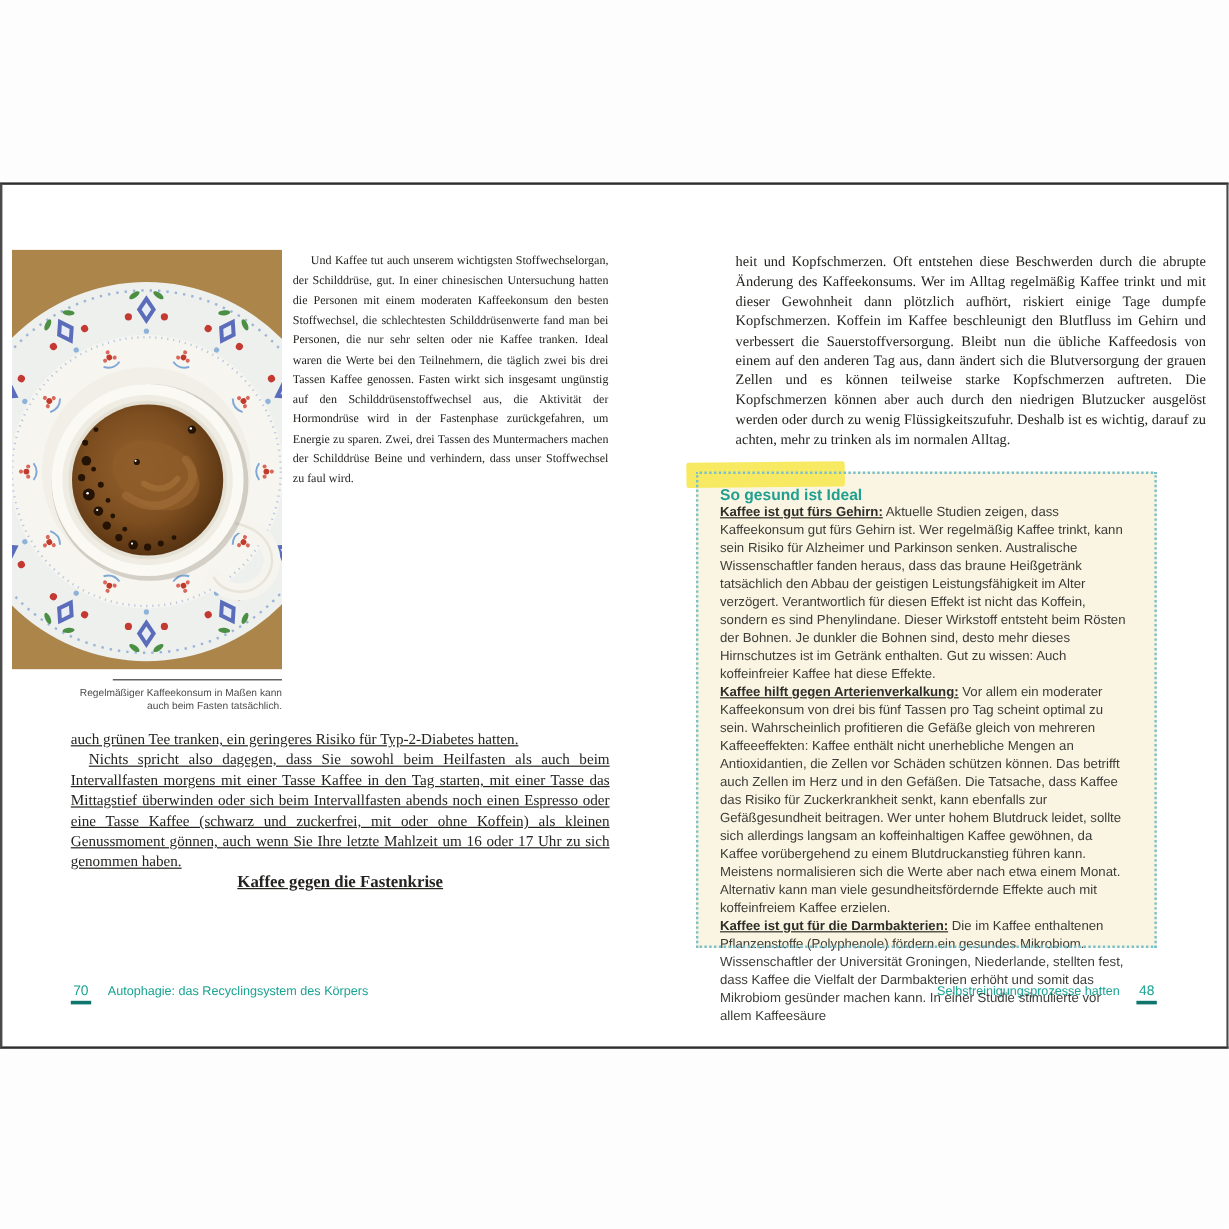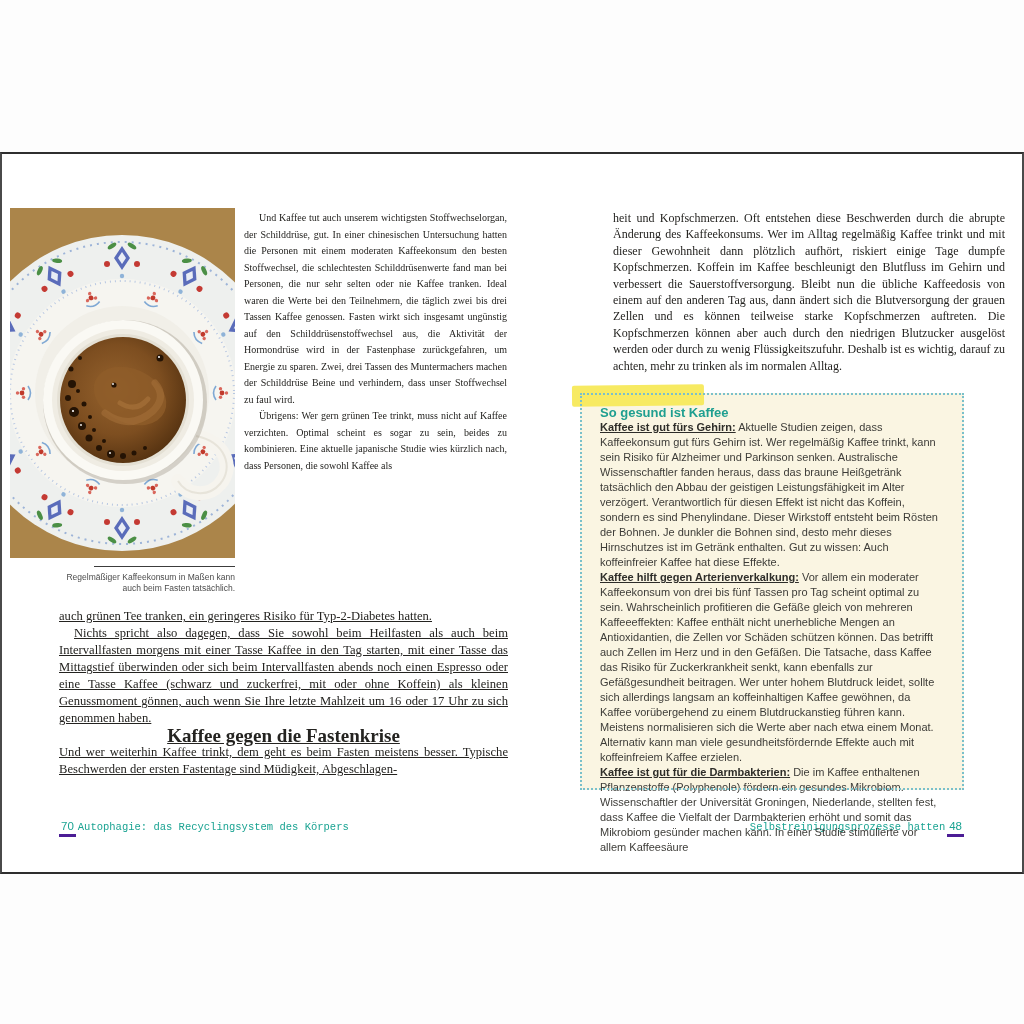--- a/index.html
+++ b/index.html
@@ -13,29 +13,29 @@
   .photo{position:absolute;left:8px;top:54px;width:225px;height:350px;overflow:hidden;}
   .caption-rule{position:absolute;left:92px;top:412px;width:141px;height:0;border-top:1.5px solid #3c3c3c;}
   .caption{position:absolute;left:50px;top:418px;width:183px;text-align:right;
            font-family:"Liberation Sans", sans-serif;font-size:8.5px;line-height:11px;color:#4c4c4c;}
   .col-text{position:absolute;left:242px;top:56px;width:263px;height:400px;overflow:hidden;
             font-size:10px;line-height:16.5px;text-align:justify;}
   .col-text p{margin:0;text-indent:15px;}
   .wide-text{position:absolute;left:57px;top:454px;width:449px;font-size:12.6px;line-height:17px;text-align:justify;}
   .wide-text p{margin:0;text-decoration:underline;}
   .wide-text p.indent{text-indent:15px;}
-  .sec-heading{margin:14px 0 10px 0;text-align:center;font-weight:bold;font-size:19px;}
+  .sec-heading{margin:14px 0 10px 0;text-align:center;font-weight:bold;font-size:14px;}
 
   
   .footer{position:absolute;top:666px;display:flex;align-items:baseline;
           font-family:"Liberation Sans", sans-serif;font-size:10.5px;color:#1aa392;}
   .footer-left{left:57px;width:450px;}
   .footer-right{left:570px;width:392px;justify-content:flex-end;}
-  .page-num{font-size:11.5px;padding:0 2px 2px 2px;border-bottom:3px solid #4c1d95;}
-  .footer .chap{margin:0 2px;font-family:Liberation Mono, monospace;}
+  .page-num{font-size:11.5px;padding:0 2px 2px 2px;border-bottom:3px solid #0f766e;}
+  .footer .chap{margin:0 14px;}
 
   
   .r-par{position:absolute;left:611px;top:56px;width:392px;font-size:12px;line-height:16.4px;text-align:justify;}
   .swipe{position:absolute;left:570px;top:231px;width:132px;height:21px;background:#f7ea62;
          transform:rotate(-0.6deg);z-index:2;border-radius:2px;}
   .info-box{position:absolute;left:578px;top:239px;width:384px;height:397px;background:#faf5e2;z-index:1;box-sizing:border-box;}
   .info-box-border{position:absolute;left:578px;top:239px;width:384px;height:397px;z-index:4;
                    border:2px dotted #79c0cb;box-sizing:border-box;pointer-events:none;}
   .info-box-content{position:absolute;left:598px;top:251px;width:344px;z-index:3;
                     font-family:"Liberation Sans", sans-serif;font-size:11px;line-height:15px;color:#3d3c38;}
@@ -150,43 +150,41 @@
             <circle cx="100" cy="245" r="0.9"></circle>
         </g>
       </svg>
     </div>
 
     <div class="caption-rule"></div>
     <div class="caption">Regelmäßiger Kaffeekonsum in Maßen kann auch beim Fasten tatsächlich.</div>
 
     <div class="col-text">
       <p>Und Kaffee tut auch unserem wichtigsten Stoffwechselorgan, der Schilddrüse, gut. In einer chinesischen Untersuchung hatten die Personen mit einem moderaten Kaffeekonsum den besten Stoffwechsel, die schlechtesten Schilddrüsenwerte fand man bei Personen, die nur sehr selten oder nie Kaffee tranken. Ideal waren die Werte bei den Teilnehmern, die täglich zwei bis drei Tassen Kaffee genossen. Fasten wirkt sich insgesamt ungünstig auf den Schilddrüsenstoffwechsel aus, die Aktivität der Hormondrüse wird in der Fastenphase zurückgefahren, um Energie zu sparen. Zwei, drei Tassen des Muntermachers machen der Schilddrüse Beine und verhindern, dass unser Stoffwechsel zu faul wird.</p>
-      <p>Übrigens: Wer gern grünen Tee trinkt, muss nicht auf Kaffee verzichten. Optimal scheint es sogar zu sein, beides zu kombinieren. Eine aktuelle japanische Studie wies kürzlich nach, dass Personen, die sowohl Kaffee als</p>
     </div>
 
     <div class="wide-text">
       <p>auch grünen Tee tranken, ein geringeres Risiko für Typ-2-Diabetes hatten.</p>
       <p class="indent">Nichts spricht also dagegen, dass Sie sowohl beim Heilfasten als auch beim Intervallfasten morgens mit einer Tasse Kaffee in den Tag starten, mit einer Tasse das Mittagstief überwinden oder sich beim Intervallfasten abends noch einen Espresso oder eine Tasse Kaffee (schwarz und zuckerfrei, mit oder ohne Koffein) als kleinen Genussmoment gönnen, auch wenn Sie Ihre letzte Mahlzeit um 16 oder 17 Uhr zu sich genommen haben.</p>
       <p class="sec-heading">Kaffee gegen die Fastenkrise</p>
-      <p>Und wer weiterhin Kaffee trinkt, dem geht es beim Fasten meistens besser. Typische Beschwerden der ersten Fastentage sind Müdigkeit, Abgeschlagen-</p>
     </div>
 
     <div class="footer footer-left">
       <span class="page-num">70</span>
       <span class="chap">Autophagie: das Recyclingsystem des Körpers</span>
     </div>
 
     <div class="r-par">heit und Kopfschmerzen. Oft entstehen diese Beschwerden durch die abrupte Änderung des Kaffeekonsums. Wer im Alltag regelmäßig Kaffee trinkt und mit dieser Gewohnheit dann plötzlich aufhört, riskiert einige Tage dumpfe Kopfschmerzen. Koffein im Kaffee beschleunigt den Blutfluss im Gehirn und verbessert die Sauerstoffversorgung. Bleibt nun die übliche Kaffeedosis von einem auf den anderen Tag aus, dann ändert sich die Blutversorgung der grauen Zellen und es können teilweise starke Kopfschmerzen auftreten. Die Kopfschmerzen können aber auch durch den niedrigen Blutzucker ausgelöst werden oder durch zu wenig Flüssigkeitszufuhr. Deshalb ist es wichtig, darauf zu achten, mehr zu trinken als im normalen Alltag.</div>
 
     <div class="info-box"></div>
     <div class="swipe"></div>
     <div class="info-box-border"></div>
 
     <div class="info-box-content">
-      <p class="box-title">So gesund ist Kaffee</p>
+      <p class="box-title">So gesund ist Ideal</p>
       <p><span class="lead">Kaffee ist gut fürs Gehirn:</span><span> Aktuelle Studien zeigen, dass Kaffeekonsum gut fürs Gehirn ist. Wer regelmäßig Kaffee trinkt, kann sein Risiko für Alzheimer und Parkinson senken. Australische Wissenschaftler fanden heraus, dass das braune Heißgetränk tatsächlich den Abbau der geistigen Leistungsfähigkeit im Alter verzögert. Verantwortlich für diesen Effekt ist nicht das Koffein, sondern es sind Phenylindane. Dieser Wirkstoff entsteht beim Rösten der Bohnen. Je dunkler die Bohnen sind, desto mehr dieses Hirnschutzes ist im Getränk enthalten. Gut zu wissen: Auch koffeinfreier Kaffee hat diese Effekte.</span></p>
       <p><span class="lead">Kaffee hilft gegen Arterienverkalkung:</span><span> Vor allem ein moderater Kaffeekonsum von drei bis fünf Tassen pro Tag scheint optimal zu sein. Wahrscheinlich profitieren die Gefäße gleich von mehreren Kaffeeeffekten: Kaffee enthält nicht unerhebliche Mengen an Antioxidantien, die Zellen vor Schäden schützen können. Das betrifft auch Zellen im Herz und in den Gefäßen. Die Tatsache, dass Kaffee das Risiko für Zuckerkrankheit senkt, kann ebenfalls zur Gefäßgesundheit beitragen. Wer unter hohem Blutdruck leidet, sollte sich allerdings langsam an koffeinhaltigen Kaffee gewöhnen, da Kaffee vorübergehend zu einem Blutdruckanstieg führen kann. Meistens normalisieren sich die Werte aber nach etwa einem Monat. Alternativ kann man viele gesundheitsfördernde Effekte auch mit koffeinfreiem Kaffee erzielen.</span></p>
       <p><span class="lead">Kaffee ist gut für die Darmbakterien:</span><span> Die im Kaffee enthaltenen Pflanzenstoffe (Polyphenole) fördern ein gesundes Mikrobiom. Wissenschaftler der Universität Groningen, Niederlande, stellten fest, dass Kaffee die Vielfalt der Darmbakterien erhöht und somit das Mikrobiom gesünder machen kann. In einer Studie stimulierte vor allem Kaffeesäure</span></p>
     </div>
 
     <div class="footer footer-right">
       <span class="chap">Selbstreinigungsprozesse hatten</span>
       <span class="page-num">48</span>
     </div>
 

